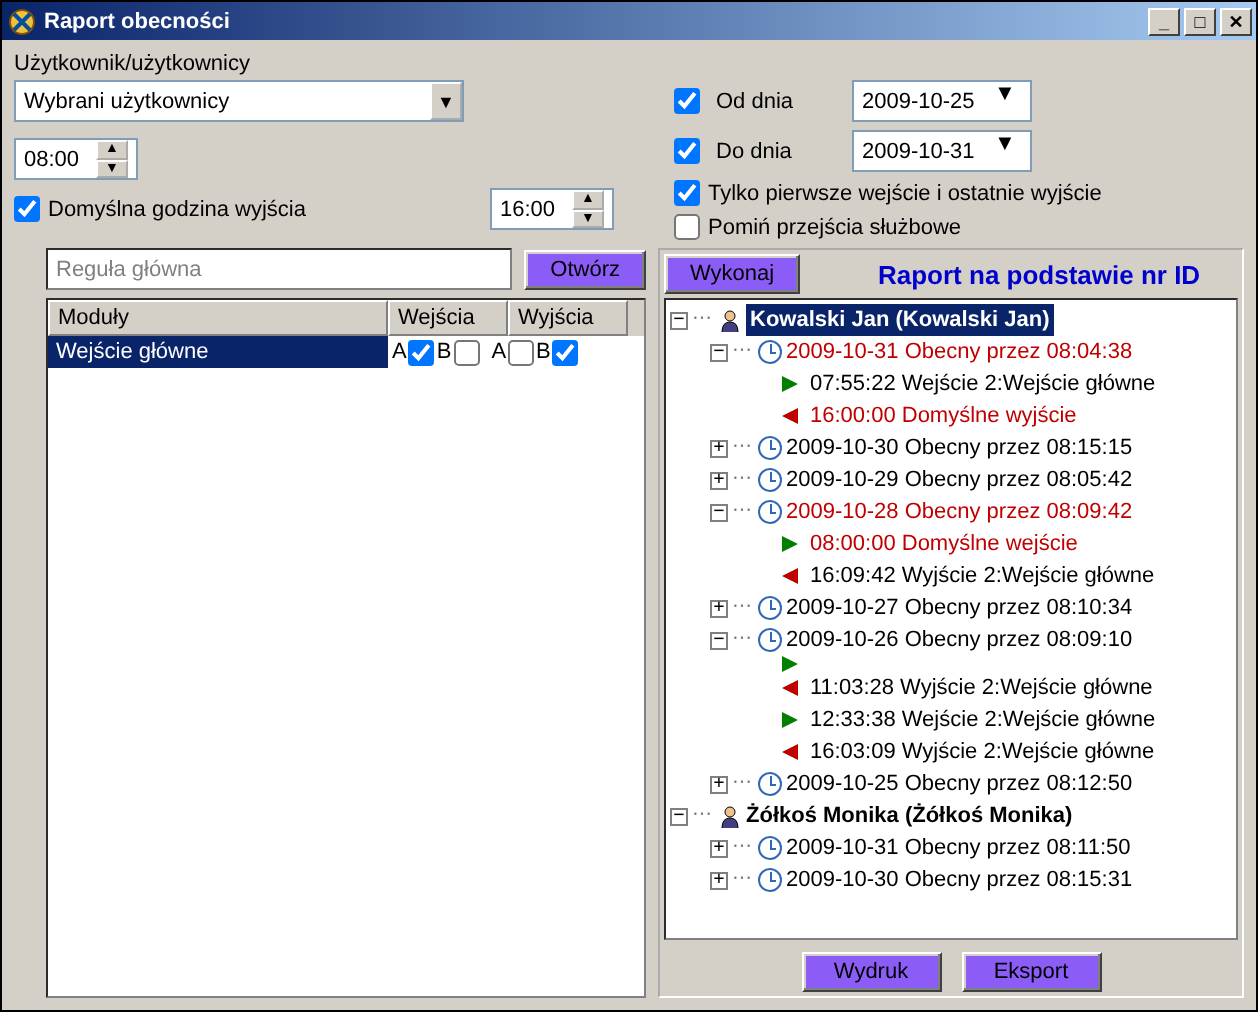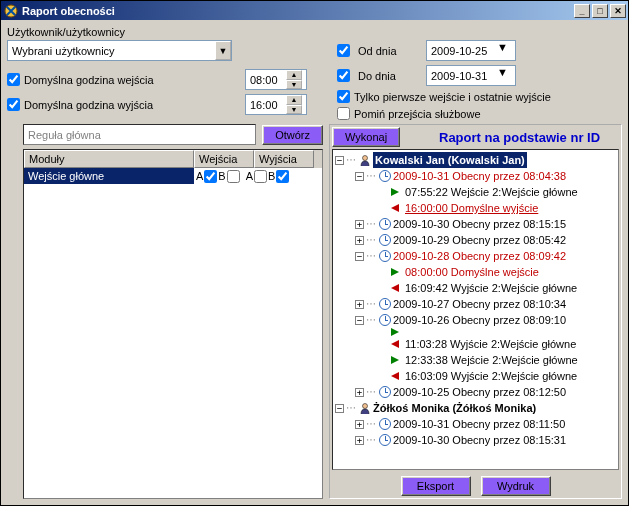--- a/index.html
+++ b/index.html
@@ -79,24 +79,20 @@
   </div>
   <div class="content">
     <div class="toprow">
       <div class="leftcol">
         <div class="label">Użytkownik/użytkownicy</div>
         <div class="combo">
           <input readonly="" value="Wybrani użytkownicy" style="">
           <div class="dd">▼</div>
         </div>
         <div class="checkrow" style="margin-top:8px; justify-content:space-between; width:300px;">
-          <span style="display:flex;align-items:center;gap:4px;">
-            <input type="checkbox" checked="" style="">
-            <span>Domyślna godzina wejścia</span>
-          </span>
           <span class="spin">
             <input value="08:00" style="">
             <span class="spbtns">
                 <span class="spbtn">▲</span>
                 <span class="spbtn">▼</span>
               </span>
           </span>
         </div>
         <div class="checkrow" style="justify-content:space-between; width:300px;">
           <span style="display:flex;align-items:center;gap:4px;">
@@ -193,21 +189,21 @@
               <span class="red">2009-10-31  Obecny przez 08:04:38</span>
             </div>
           <div class="tnode">
               <span class="sp" style="width:54px;"></span>
               <span class="arrow-r"></span>
               <span style="margin-left:4px;">07:55:22  Wejście 2:Wejście główne</span>
             </div>
           <div class="tnode">
               <span class="sp" style="width:54px;"></span>
               <span class="arrow-l"></span>
-              <span class="red" style="margin-left:4px;text-decoration:underline;">16:00:00  Domyślne wyjście</span>
+              <span class="red" style="margin-left:4px;">16:00:00  Domyślne wyjście</span>
             </div>
           <div class="tnode">
               <span class="sp" style="width:18px;"></span>
               <span class="exp">+</span>
               <span class="dots">⋯</span>
               <span class="clock"></span>
               <span>2009-10-30  Obecny przez 08:15:15</span>
             </div>
           <div class="tnode">
               <span class="sp" style="width:18px;"></span>
@@ -291,19 +287,19 @@
             </div>
           <div class="tnode">
               <span class="sp" style="width:18px;"></span>
               <span class="exp">+</span>
               <span class="dots">⋯</span>
               <span class="clock"></span>
               <span>2009-10-30  Obecny przez 08:15:31</span>
             </div>
         </div>
         <div class="bottombtns">
+          <button class="button" style="width:70px;">Wydruk</button>
           <button class="button" style="width:70px;">Eksport</button>
-          <button class="button" style="width:70px;">Wydruk</button>
         </div>
       </div>
     </div>
   </div>
 </div>
 
 </body></html>

